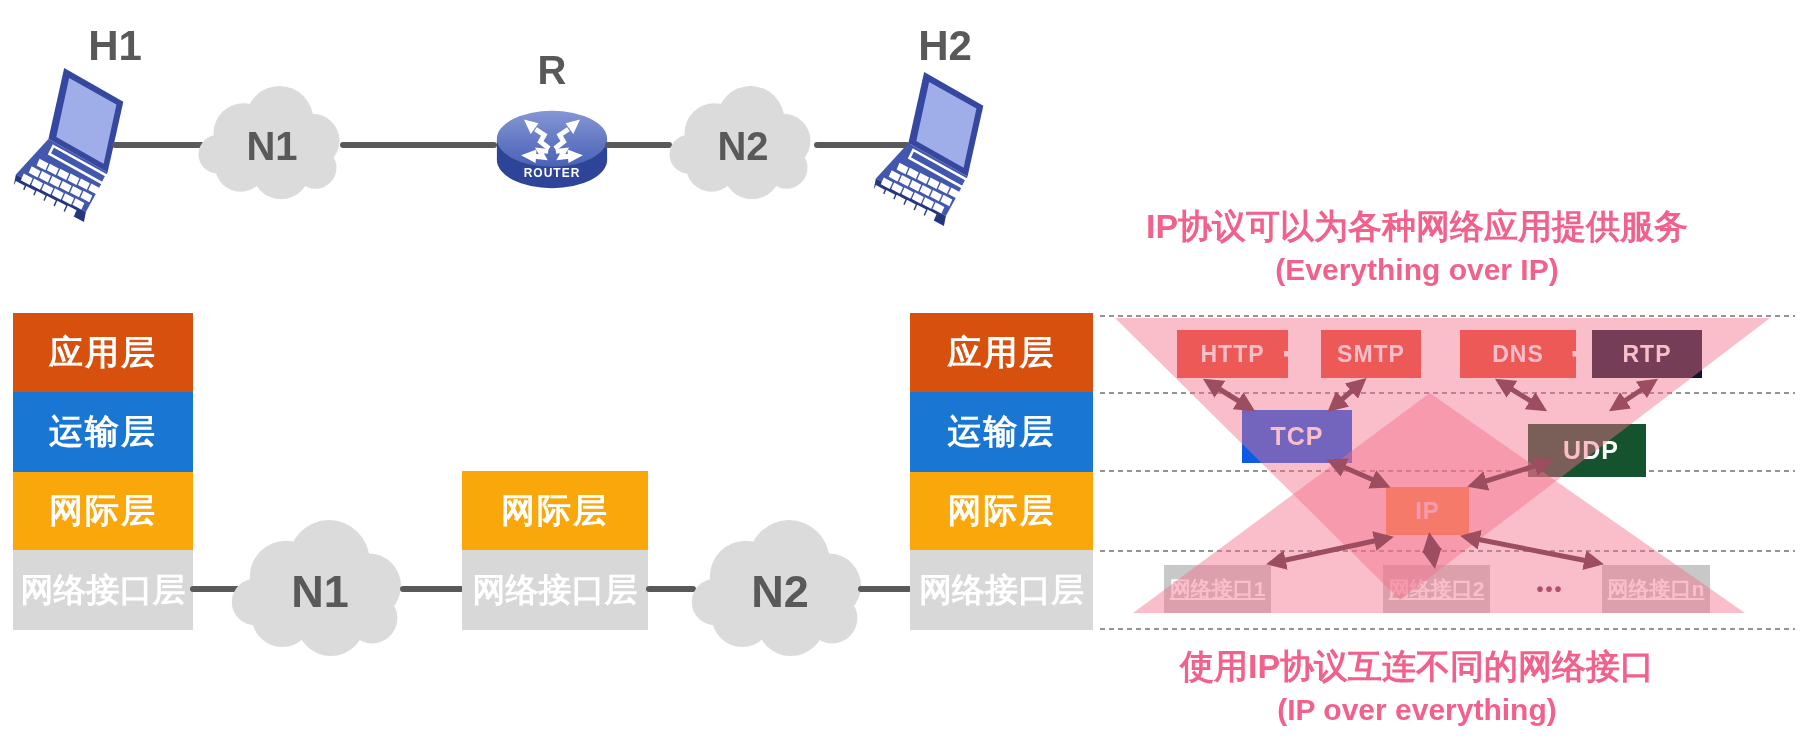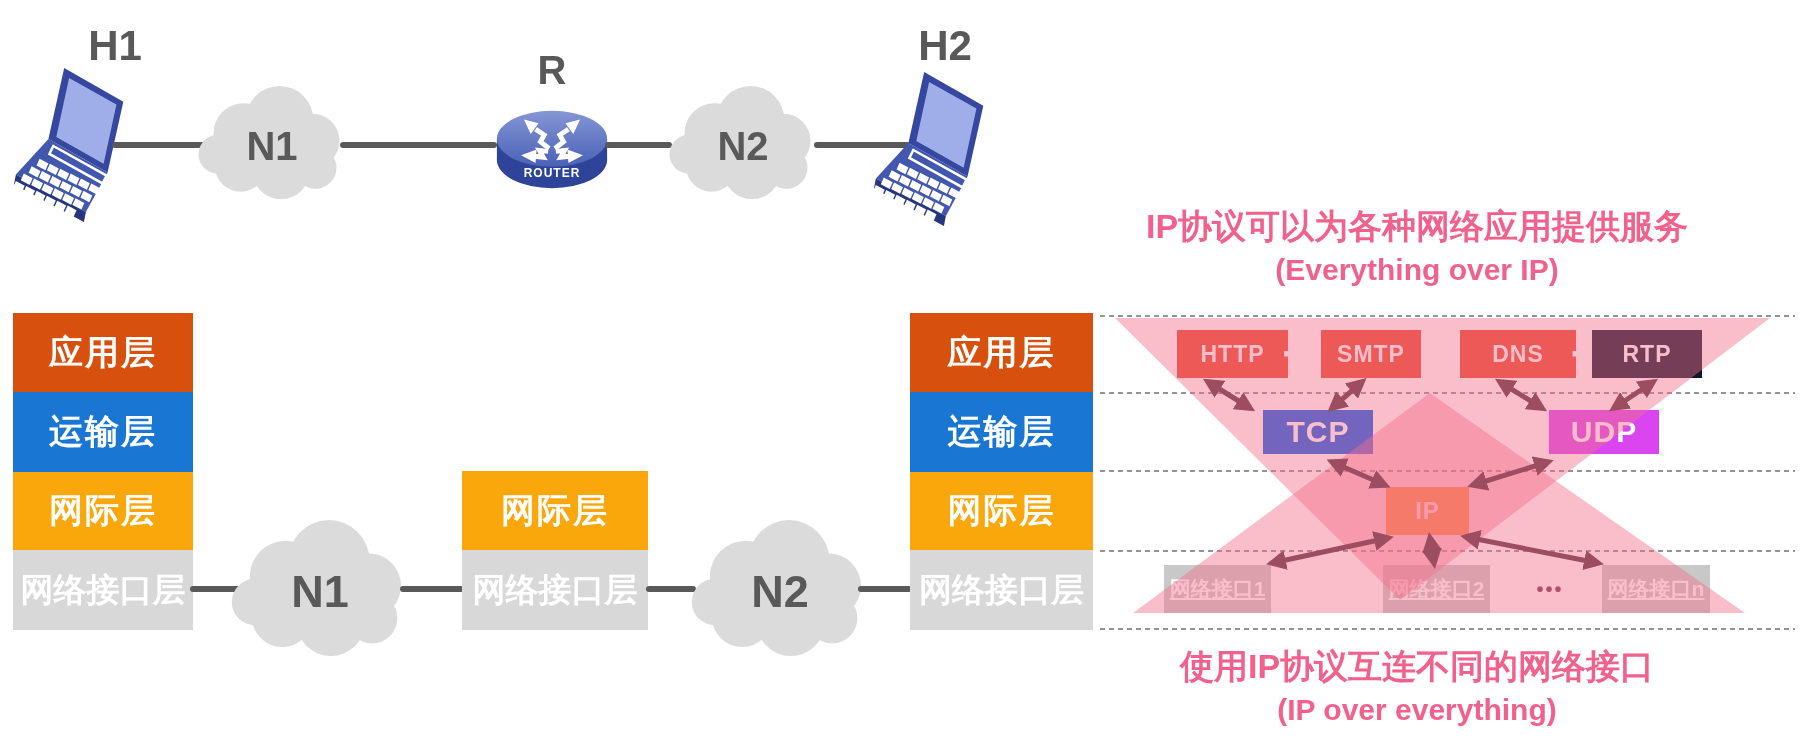--- a/index.html
+++ b/index.html
@@ -17,21 +17,21 @@
   .srow{display:flex;align-items:center;justify-content:center;color:#fff;font-weight:bold;
         font-size:34px;letter-spacing:2px;}
   .srow.small{font-size:33px;letter-spacing:0;}
   
   #panel{position:absolute;left:1100px;top:185px;width:710px;height:564px;}
   .dash{position:absolute;left:0;width:695px;height:2px;z-index:1;
         background:repeating-linear-gradient(90deg,#949494 0,#949494 5px,transparent 5px,transparent 9px);}
   .pbox{position:absolute;display:flex;align-items:center;justify-content:center;
         color:#fff;font-weight:bold;z-index:2;}
   .appbox{height:48px;font-size:23px;letter-spacing:1px;margin-left:8px;}
-  .trbox{height:44px;font-size:30px;letter-spacing:1px;margin-left:21px;}
+  .trbox{height:53px;font-size:25px;letter-spacing:1px;}
   .ipbox{height:48px;font-size:24px;letter-spacing:1px;}
   .ifbox{height:48px;font-size:21px;text-decoration:underline;}
   .dots{position:absolute;z-index:2;text-align:center;font-weight:bold;}
   .dots-white{color:#fff;font-size:30px;line-height:48px;}
   .dots-dark{color:#7c3a48;font-size:20px;line-height:48px;letter-spacing:2px;}
   .tri{position:absolute;z-index:3;pointer-events:none;}
   #tri-down{left:15px;top:133px;width:655px;height:282px;
             clip-path:polygon(0 0,100% 0,43.5% 100%);}
   #tri-up{left:33px;top:208px;width:612px;height:220px;
           clip-path:polygon(48.5% 0,100% 100%,0 100%);}
@@ -201,21 +201,21 @@
     <div class="dash" style="top:443px"></div>
 
     <div class="pbox appbox" style="left: 69px; top: 145px; width: 111px; background-color: rgb(232, 71, 42);">HTTP</div>
     <div class="dots dots-white" style="left:180px;top:145px;width:33px">⋯</div>
     <div class="pbox appbox" style="left: 213px; top: 145px; width: 100px; background-color: rgb(232, 71, 42);">SMTP</div>
     <div class="pbox appbox" style="left: 352px; top: 145px; width: 116px; background-color: rgb(232, 71, 42);">DNS</div>
     <div class="dots dots-white" style="left:468px;top:145px;width:34px">⋯</div>
     <div class="pbox appbox" style="left: 484px; top: 145px; width: 110px; background-color: #0f172a;">RTP</div>
 
     <div class="pbox trbox" style="left: 142px; top: 225px; width: 110px; background-color: rgb(10, 91, 230);">TCP</div>
-    <div class="pbox trbox" style="left: 428px; top: 225px; width: 110px; background-color: #d946ef;">UDP</div>
+    <div class="pbox trbox" style="left: 428px; top: 239px; width: 110px; background-color: #14532d; padding-left: 8px;">UDP</div>
 
     <div class="pbox ipbox" style="left: 286px; top: 302px; width: 83px; background-color: rgb(247, 148, 30);">IP</div>
 
     <div class="pbox ifbox" style="left: 64px; top: 380px; width: 107px; background-color: rgb(200, 200, 200);">网络接口1</div>
     <div class="pbox ifbox" style="left: 283px; top: 380px; width: 107px; background-color: rgb(200, 200, 200);">网络接口2</div>
     <div class="dots dots-dark" style="left:420px;top:380px;width:60px">•••</div>
     <div class="pbox ifbox" style="left: 502px; top: 380px; width: 108px; background-color: rgb(200, 200, 200);">网络接口n</div>
 
     <div class="tri" id="tri-down" style="background-color: rgba(244, 110, 140, 0.45);"></div>
     <div class="tri" id="tri-up" style="background-color: rgba(244, 110, 140, 0.45);"></div>

